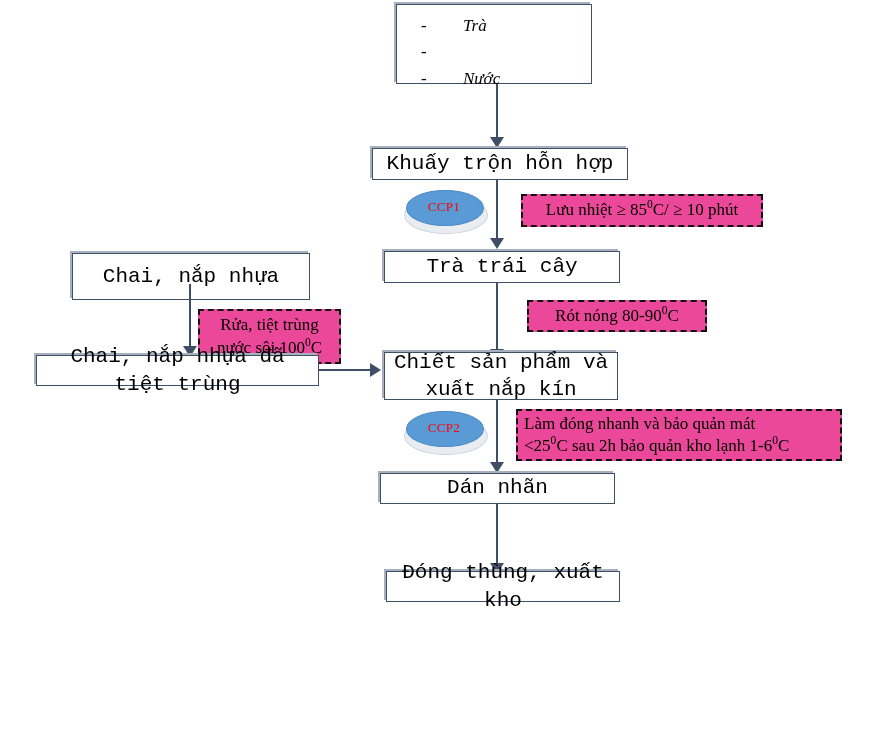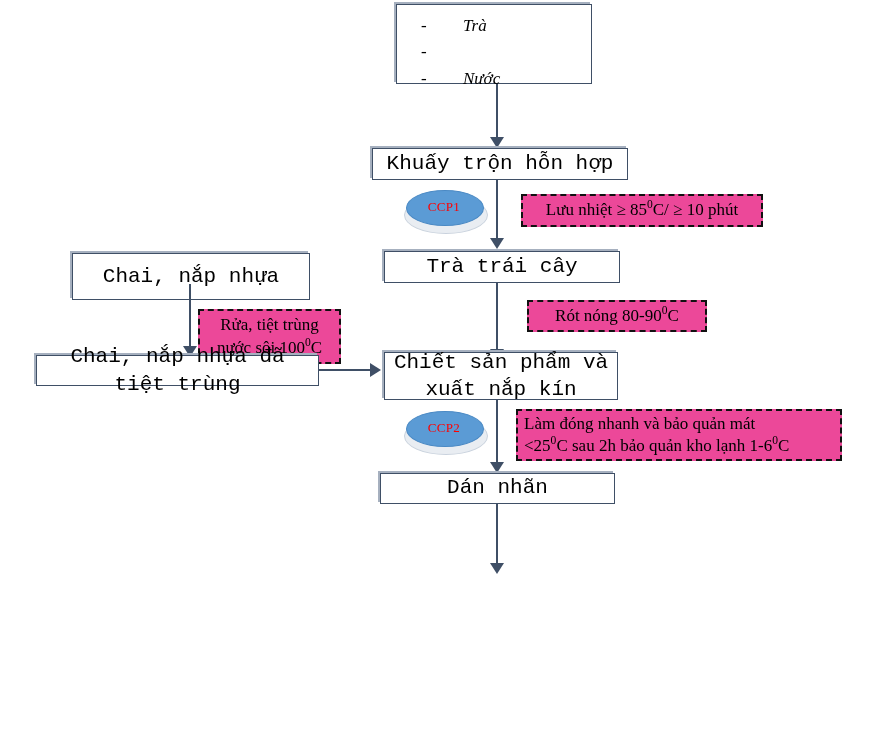--- a/index.html
+++ b/index.html
@@ -251,14 +251,17 @@
       </div>
   </div>
 
   <div class="pbox" style="left:380px; top:473px; width:235px; height:31px;align-items:flex-end;">
     <span>Dán nhãn</span>
   </div>
 
   <div class="vline" style="left:496px; top:504px; height:63px;"></div>
   <div class="arrow-down" style="left:490px; top:563px;"></div>
 
+  <div class="pbox" style="left:386px; top:571px; width:234px; height:31px;">
+    <span>Đóng thùng, xuất kho</span>
+  </div>
 
 </div>
 
 </body></html>

